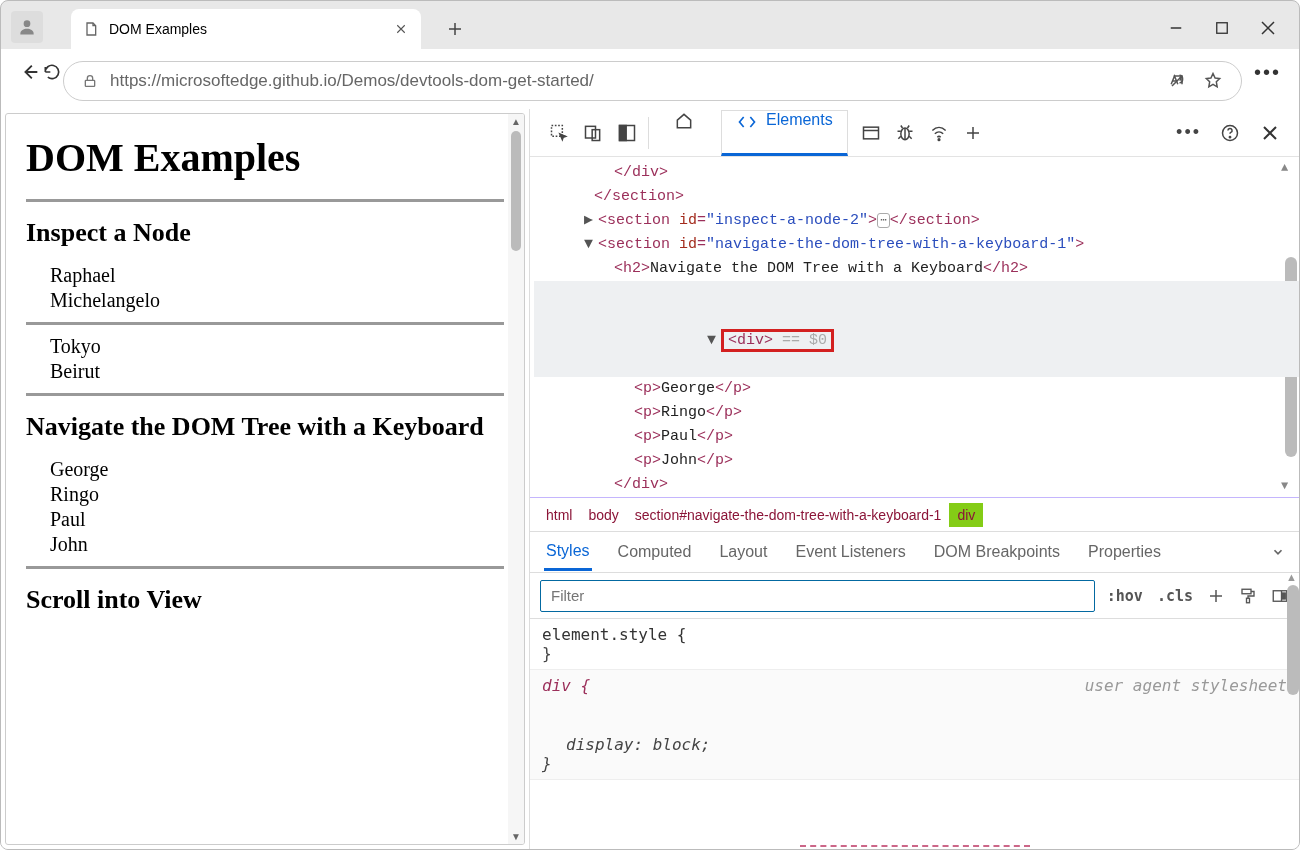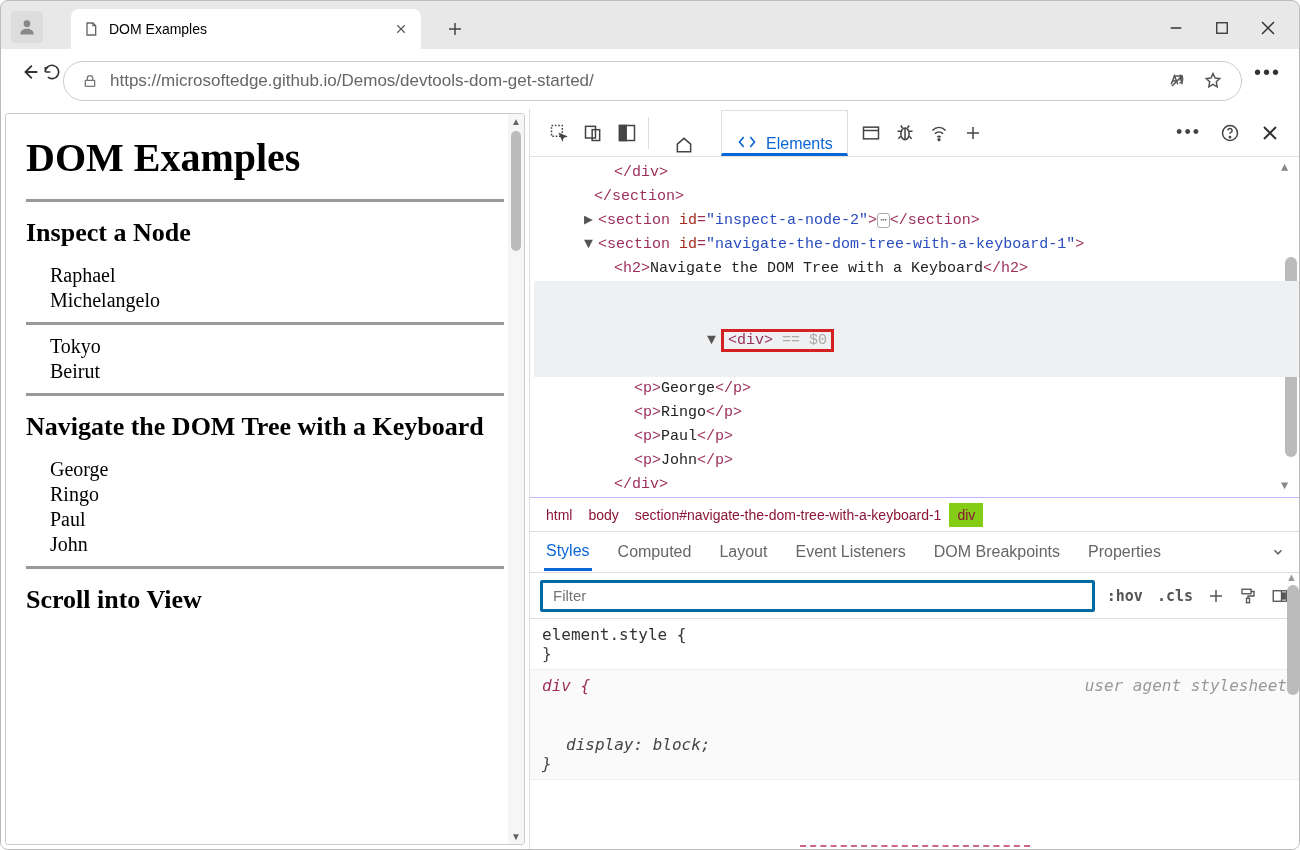--- a/index.html
+++ b/index.html
@@ -40,21 +40,21 @@
 .page-content hr { border: none; border-top: 3px solid #999; margin: 6px 0; }
 .indent p { font-size: 20px; margin: 2px 0 2px 24px; }
 .indent { margin-bottom: 10px; }
 
 
 .devtools { flex: 1; display: flex; flex-direction: column; border-left: 1px solid #ddd; }
 .dt-toolbar { height: 48px; display: flex; align-items: center; border-bottom: 1px solid #e3e3e3; padding: 0 8px; }
 .dt-tool-group { display: flex; gap: 12px; align-items: center; padding: 0 10px; }
 .dt-tool-group.sep { border-right: 1px solid #ddd; height: 32px; }
 .dt-icon { width: 22px; height: 22px; display: flex; align-items: center; justify-content: center; color: #444; }
-.dt-tab { height: 46px; display: flex; align-items: flex-end; gap: 8px; padding: 0 14px; font-size: 16px;}
+.dt-tab { height: 46px; display: flex; align-items: flex-start; gap: 8px; padding: 0 14px; font-size: 16px;}
 .dt-tab.active { border-bottom: 3px solid #0a66d6; color: #0a66d6; border-top: 1px solid #ddd; border-left: 1px solid #ddd; border-right: 1px solid #ddd; }
 .dt-tab.active .dt-icon { color: #0a66d6; }
 .dt-toolbar-right { margin-left: auto; display: flex; gap: 18px; align-items: center; padding-right: 10px; }
 
 .dom-tree { flex: 1; font-family: Consolas, "Courier New", monospace; font-size: 15px; position: relative; overflow: hidden; }
 .dom-inner { padding: 4px 0 4px 4px; line-height: 1.6; }
 .dom-scroll-arrow { position: absolute; right: 4px; width: 14px; color: #888; font-size: 12px; }
 .dom-scroll-thumb { position: absolute; right: 2px; top: 100px; width: 12px; height: 200px; background: #bbb; border-radius: 6px; }
 .dom-line { white-space: pre; padding-left: 30px; }
 .dom-line .twisty { display: inline-block; width: 14px; color: #555; }
@@ -71,21 +71,21 @@
 .breadcrumb { height: 34px; border-top: 1px solid #c4b5fd; display: flex; align-items: center; font-size: 14px; padding: 0 8px; color: #8b1538; }
 .breadcrumb span { padding: 4px 8px; }
 .breadcrumb span.sel { background: #84cc16; color: #8b1538; }
 
 .styles-tabs { height: 42px; border-top: 1px solid #ddd; border-bottom: 1px solid #ddd; display: flex; align-items: center; gap: 24px; padding: 0 14px; font-size: 16px; color: #666; }
 .styles-tabs .stab { padding: 8px 2px; }
 .styles-tabs .stab.active { color: #0a66d6; border-bottom: 3px solid #0a66d6; }
 .styles-tabs .chev { margin-left: auto; }
 
 .filter-row { height: 46px; border-bottom: 1px solid #ddd; display: flex; align-items: center; padding: 0 10px; gap: 12px; position: relative; }
-.filter-input { flex: 1; height: 32px; border: 3px solid #0369a1; border-radius: 2px; padding: 0 10px; font-size: 15px; }
+.filter-input { flex: 1; height: 32px; border: 1px solid #0369a1; border-radius: 2px; padding: 0 10px; font-size: 15px; }
 .filter-btns { display: flex; gap: 14px; align-items: center; font-family: Consolas, monospace; font-size: 15px; font-weight:bold; color: #555; }
 .filter-scroll-u { position: absolute; right: 2px; top: -2px; font-size:11px; color:#999;}
 .filter-thumb { position: absolute; right: 0px; top: 12px; width: 12px; height: 110px; background:#bbb; border-radius:6px; z-index:5;}
 
 .styles-body { flex: 1; font-family: Consolas, monospace; font-size: 16px; font-style: italic; color: #444; position: relative;}
 .styles-block { padding: 6px 12px; border-bottom: 1px solid #eee; }
 .styles-block .sel-name { color: #333; }
 .styles-block .prop { padding-left: 24px; margin-top: 40px; }
 .styles-block .uas { float: right; color: #999; font-style: italic; }
 .styles-block .div-sel { color: #9b2f5a; }

